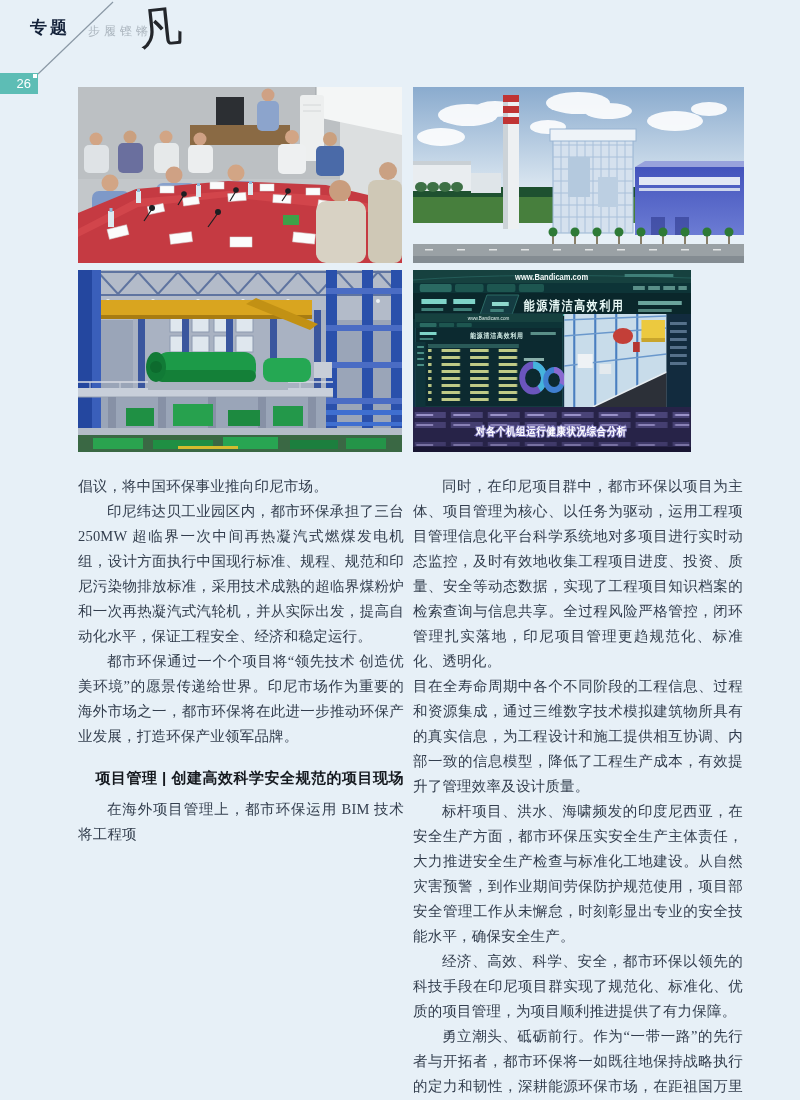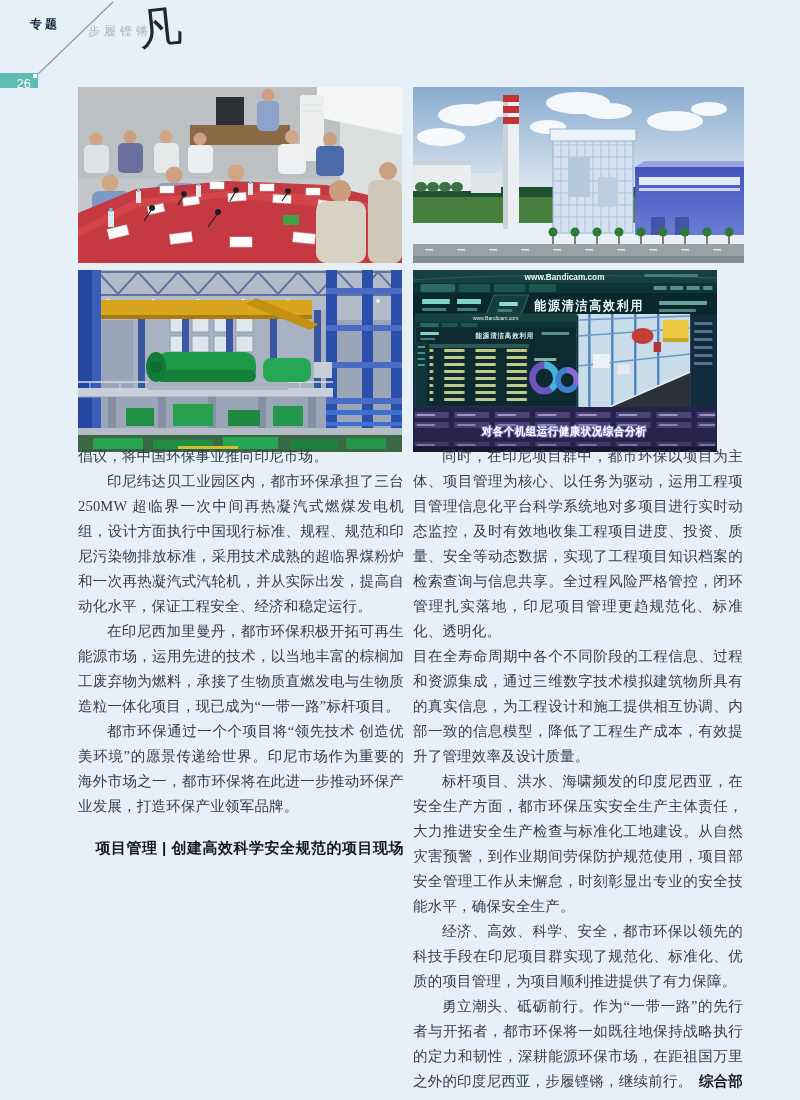--- a/index.html
+++ b/index.html
@@ -6,50 +6,50 @@
   html,body { width:800px; height:1100px; }
   body { font-family:"Liberation Serif","DejaVu Serif",serif; }
   .page {
     position:relative; width:800px; height:1100px;
     background:#e7f0f7; overflow:hidden; color:#333e4e;
   }
   
   .section-label {
     position:absolute; left:30px; top:16px;
     font-family:"Liberation Sans",sans-serif; font-weight:bold;
-    font-size:12px; color:#14223a; letter-spacing:3px;
+    font-size:17px; color:#14223a; letter-spacing:3px;
   }
   .pub-name {
     position:absolute; left:88px; top:23px;
     font-family:"Liberation Sans",sans-serif;
     font-size:12px; color:#aab4bd; letter-spacing:4px;
   }
   .logo-glyph {
     position:absolute; left:138px; top:6px;
     font-family:"DejaVu Serif",serif; font-size:44px; color:#23262b;
     transform:rotate(-6deg); line-height:1;
   }
   .header-line { position:absolute; left:0; top:0; width:200px; height:90px; pointer-events:none; }
   .page-num-box {
-    position:absolute; left:0; top:73px; width:38px; height:15px;
+    position:absolute; left:0; top:73px; width:38px; height:21px;
     background:#5dbdb5; color:#ffffff;
     font-family:"Liberation Sans",sans-serif; font-size:13px;
     line-height:21px; text-align:right; padding-right:7px;
   }
   .page-num-corner { position:absolute; left:33px; top:74px; width:4px; height:4px; background:#ffffff; }
   
   .photo { position:absolute; display:block; }
   .photo svg { display:block; width:100%; height:100%; }
   .photo-meeting  { left:78px;  top:87px;  width:324px; height:176px; }
   .photo-plant    { left:413px; top:87px;  width:331px; height:176px; }
   .photo-interior { left:78px;  top:270px; width:324px; height:182px; }
-  .photo-software { left:413px; top:270px; width:304px; height:182px; }
+  .photo-software { left:413px; top:270px; width:278px; height:182px; }
   
   .col {
-    position:absolute; top:444px; font-size:14.5px; line-height:25px;
+    position:absolute; top:474px; font-size:14.5px; line-height:25px;
     text-align:justify; color:#333e4e; letter-spacing:0.2px;
   }
   .col-left  { left:78px;  width:326px; }
   .col-right { left:413px; width:330px; }
   .para { margin:0; }
   .para.indent { text-indent:2em; }
   .subhead {
     font-family:"Liberation Sans",sans-serif; font-weight:bold;
     color:#15191f; font-size:15px; text-align:right;
     margin-top:16px; margin-bottom:7px; letter-spacing:0.5px;
@@ -517,23 +517,23 @@
         <rect x="2" y="168" width="327" height="8" fill="url(#p4prow)" opacity="0.7"></rect>
         <text x="165" y="165" font-size="11" font-weight="bold" fill="#ffffff" text-anchor="middle" stroke="#7a74b8" stroke-width="2" paint-order="stroke" letter-spacing="1">对各个机组运行健康状况综合分析</text>
         <rect x="0" y="177" width="331" height="5" fill="#191633"></rect>
       </g>
     </svg>
   </div>
 
   <div class="col col-left">
     <p class="para">倡议，将中国环保事业推向印尼市场。</p>
     <p class="para indent">印尼纬达贝工业园区内，都市环保承担了三台250MW 超临界一次中间再热凝汽式燃煤发电机组，设计方面执行中国现行标准、规程、规范和印尼污染物排放标准，采用技术成熟的超临界煤粉炉和一次再热凝汽式汽轮机，并从实际出发，提高自动化水平，保证工程安全、经济和稳定运行。</p>
-    <p class="para indent">在印尼西加里曼丹，都市环保积极开拓可再生能源市场，运用先进的技术，以当地丰富的棕榈加工废弃物为燃料，承接了生物质直燃发电与生物质造粒一体化项目，现已成为“一带一路”标杆项目。</p>
     <p class="para indent">都市环保通过一个个项目将“领先技术 创造优美环境”的愿景传递给世界。印尼市场作为重要的海外市场之一，都市环保将在此进一步推动环保产业发展，打造环保产业领军品牌。</p>
     <h3 class="subhead">项目管理 | 创建高效科学安全规范的项目现场</h3>
+    <p class="para indent">在海外项目管理上，都市环保运用 BIM 技术将工程项</p>
   </div>
 
   <div class="col col-right">
     <p class="para indent">同时，在印尼项目群中，都市环保以项目为主体、项目管理为核心、以任务为驱动，运用工程项目管理信息化平台科学系统地对多项目进行实时动态监控，及时有效地收集工程项目进度、投资、质量、安全等动态数据，实现了工程项目知识档案的检索查询与信息共享。全过程风险严格管控，闭环管理扎实落地，印尼项目管理更趋规范化、标准化、透明化。</p>
     <p class="para">目在全寿命周期中各个不同阶段的工程信息、过程和资源集成，通过三维数字技术模拟建筑物所具有的真实信息，为工程设计和施工提供相互协调、内部一致的信息模型，降低了工程生产成本，有效提升了管理效率及设计质量。</p>
     <p class="para indent">标杆项目、洪水、海啸频发的印度尼西亚，在安全生产方面，都市环保压实安全生产主体责任，大力推进安全生产检查与标准化工地建设。从自然灾害预警，到作业期间劳保防护规范使用，项目部安全管理工作从未懈怠，时刻彰显出专业的安全技能水平，确保安全生产。</p>
     <p class="para indent">经济、高效、科学、安全，都市环保以领先的科技手段在印尼项目群实现了规范化、标准化、优质的项目管理，为项目顺利推进提供了有力保障。</p>
     <p class="para indent last-para">
       <span>勇立潮头、砥砺前行。作为“一带一路”的先行者与开拓者，都市环保将一如既往地保持战略执行的定力和韧性，深耕能源环保市场，在距祖国万里之外的印度尼西亚，步履铿锵，继续前行。</span>
       <span class="byline">综合部</span>

